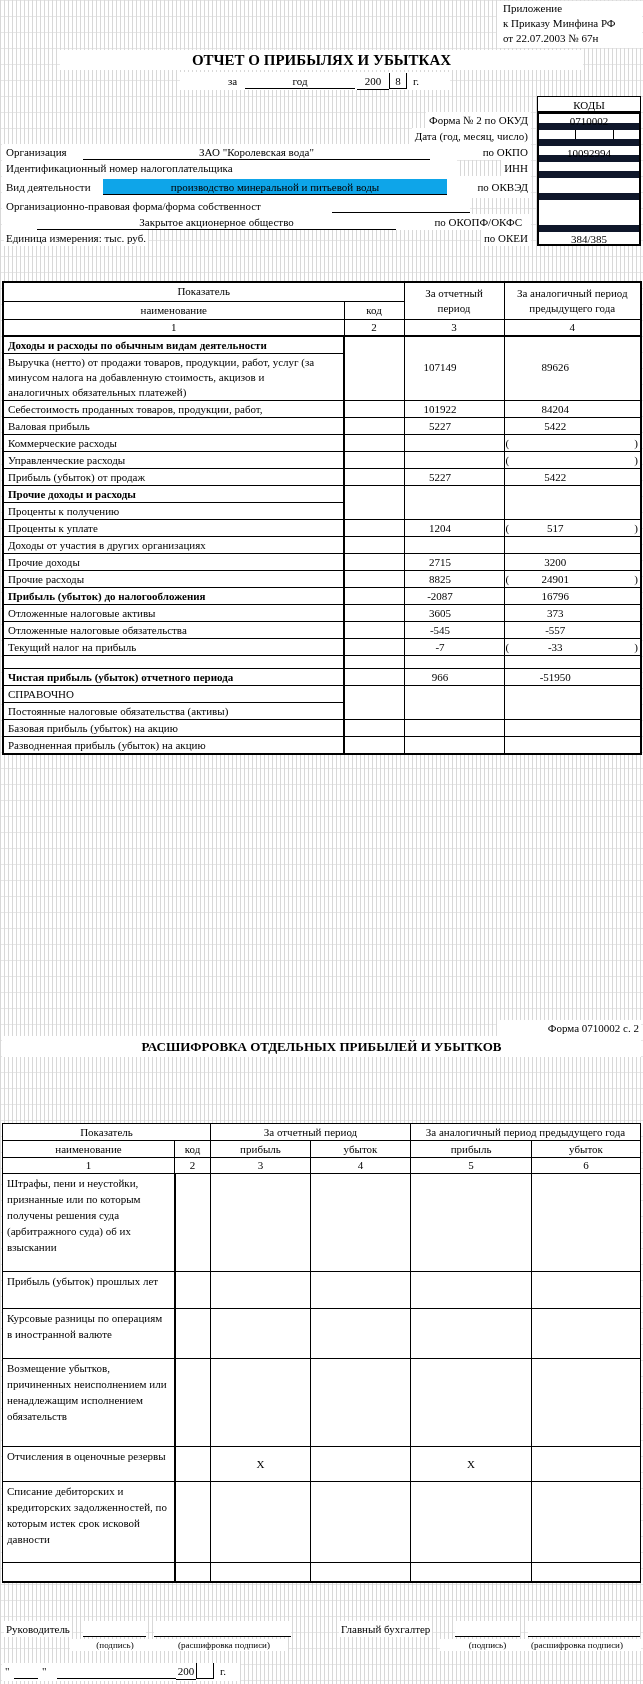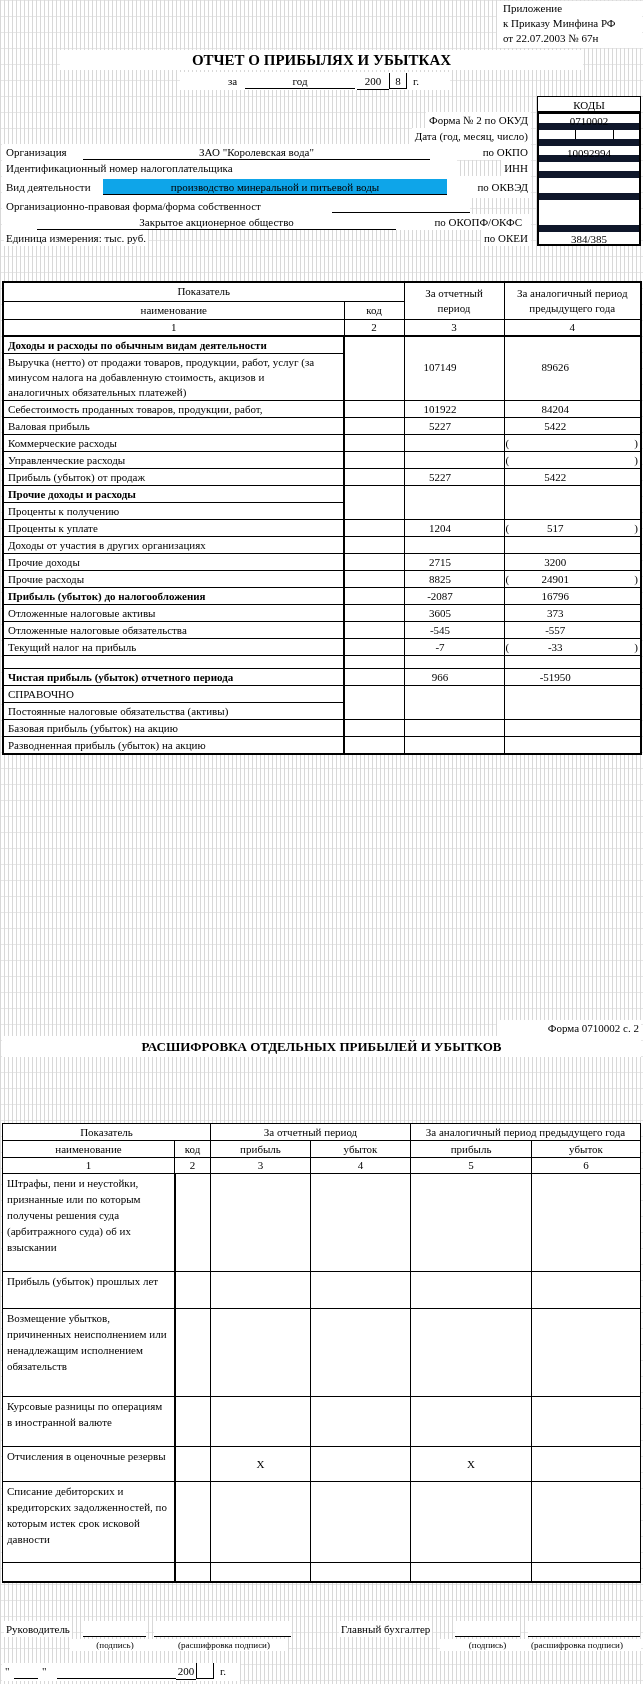--- a/index.html
+++ b/index.html
@@ -465,30 +465,30 @@
         <td class="xval"></td>
       </tr>
       <tr style="height: 37px;">
         <td class="name">Прибыль (убыток) прошлых лет</td>
         <td class="code"></td>
         <td class="xval"></td>
         <td class="xval"></td>
         <td class="xval"></td>
         <td class="xval"></td>
       </tr>
+      <tr style="height: 50px;">
+        <td class="name">Курсовые разницы по операциям в иностранной валюте</td>
+        <td class="code"></td>
+        <td class="xval"></td>
+        <td class="xval"></td>
+        <td class="xval"></td>
+        <td class="xval"></td>
+      </tr>
       <tr style="height: 88px;">
         <td class="name">Возмещение убытков, причиненных неисполнением или ненадлежащим исполнением обязательств</td>
-        <td class="code"></td>
-        <td class="xval"></td>
-        <td class="xval"></td>
-        <td class="xval"></td>
-        <td class="xval"></td>
-      </tr>
-      <tr style="height: 50px;">
-        <td class="name">Курсовые разницы по операциям в иностранной валюте</td>
         <td class="code"></td>
         <td class="xval"></td>
         <td class="xval"></td>
         <td class="xval"></td>
         <td class="xval"></td>
       </tr>
       <tr style="height: 35px;">
         <td class="name">Отчисления в оценочные резервы</td>
         <td class="code"></td>
         <td class="xval">Х</td>

